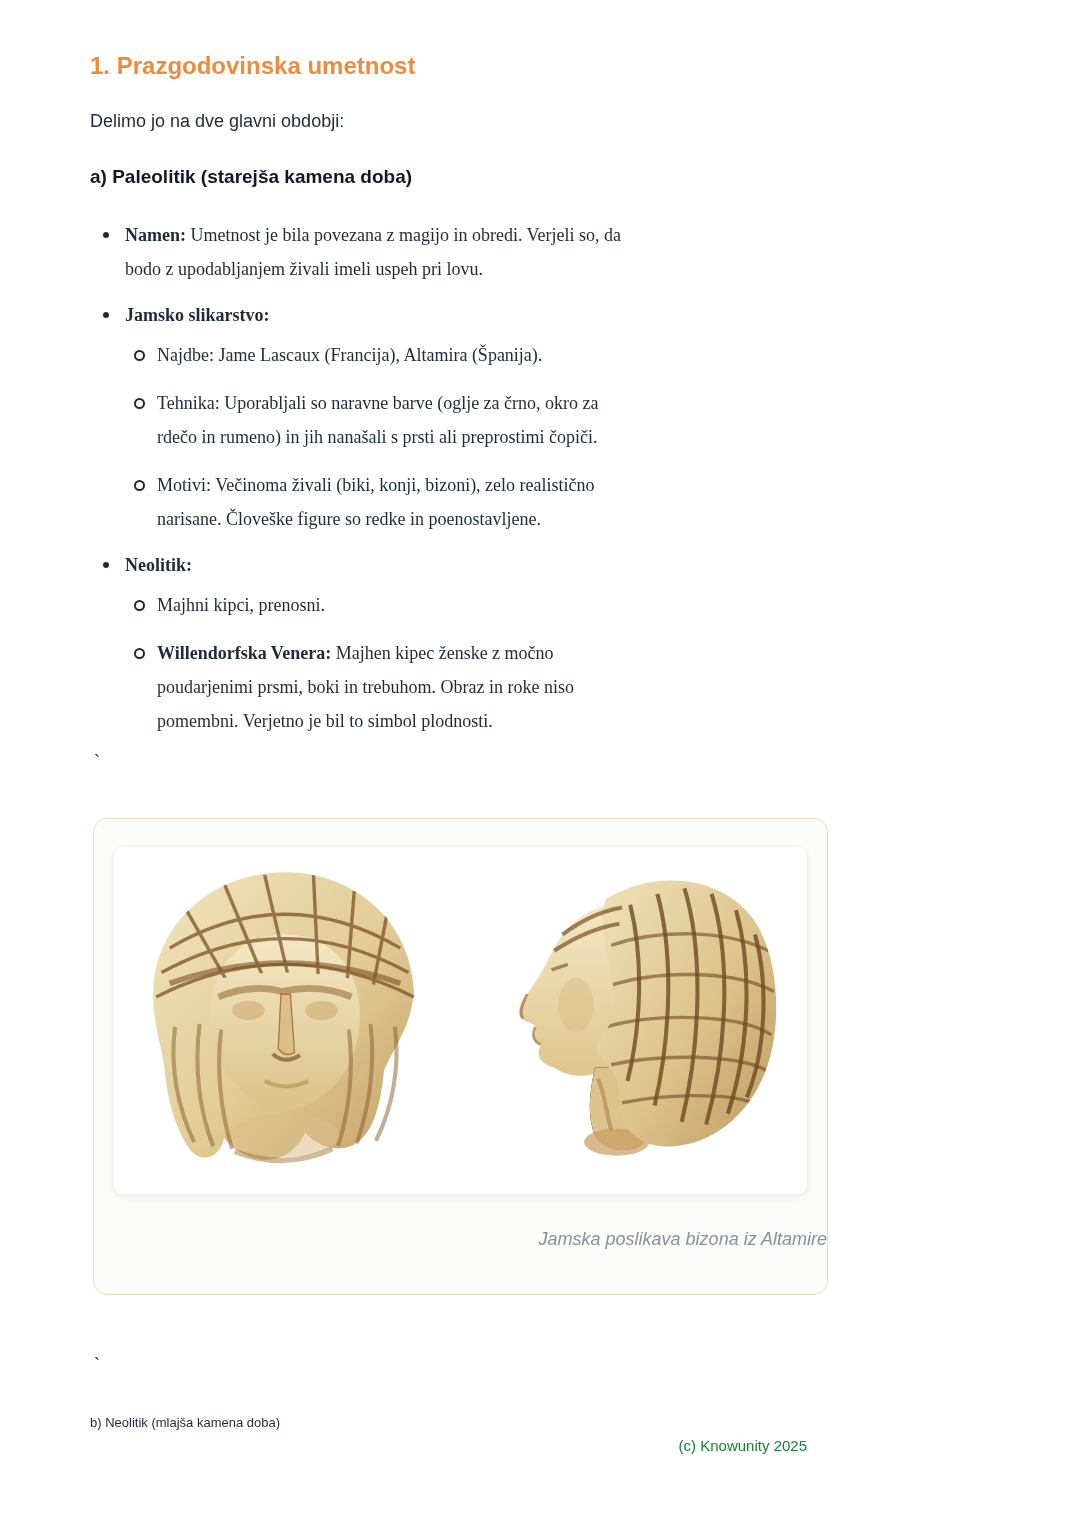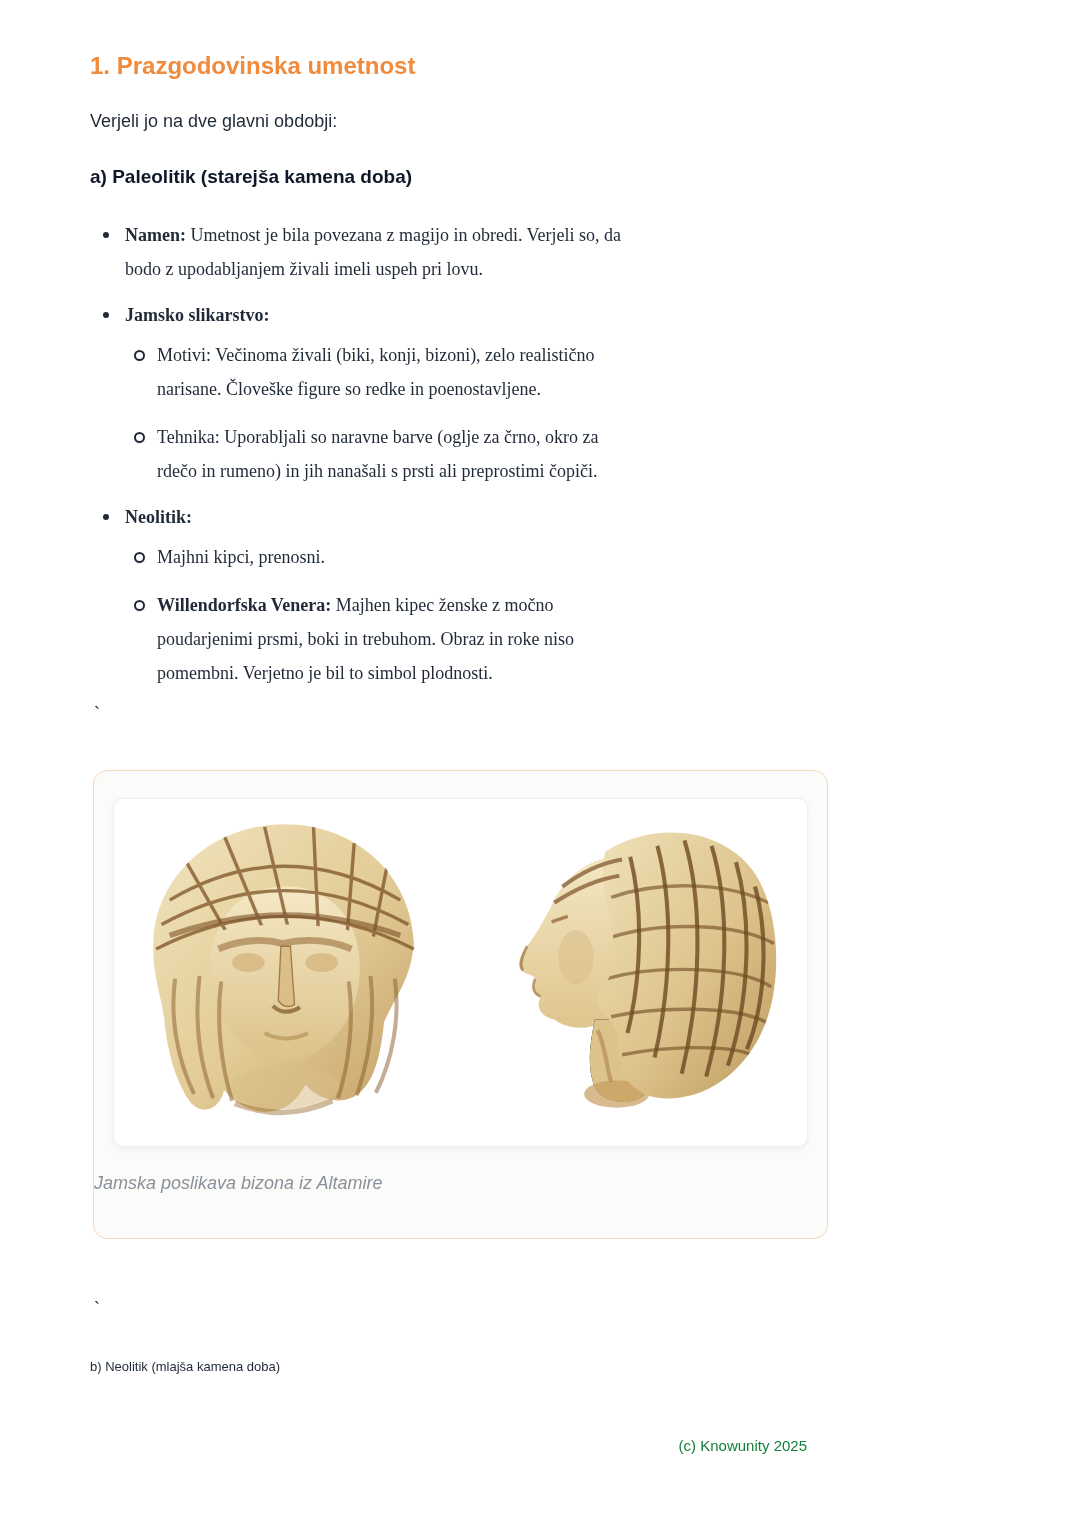--- a/index.html
+++ b/index.html
@@ -84,22 +84,22 @@
     background:#ffffff;
     border:1px solid #f0f0ed;
     border-radius:10px;
     box-shadow:0 2px 6px rgba(0,0,0,0.06);
     display:flex;align-items:center;justify-content:center;
     gap:40px;
     box-sizing:border-box;
   }
   svg.fig{height:312px;width:auto;display:block;}
   figcaption{
-    margin-top:26px;
-    text-align:left;
+    margin-top:34px;
+    text-align:right;
     font-size:18px;
     font-style:italic;
     color:#8a909a;
   }
   .credit{
     position:absolute;
     z-index:3;
     top:1437px;right:68px;
     font-size:15px;
     color:#15803d;
@@ -109,43 +109,47 @@
 <body>
 
 <div class="page">
 
   <div class="stripe"></div>
 
   <div class="content">
 
     <h1 class="title">1. Prazgodovinska umetnost</h1>
 
-    <p class="intro">Verjeli jo na dve glavni obdobji:</p>
+    <p class="intro">Delimo jo na dve glavni obdobji:</p>
 
     <h2 class="subhead">a) Paleolitik (starejša kamena doba)</h2>
 
     <ul class="lv1">
 
       <li>
         <span class="marker-dot"></span>
         <span class="bold">Namen:</span>
         <span>Umetnost je bila povezana z magijo in obredi. Verjeli so, da bodo z upodabljanjem živali imeli uspeh pri lovu.</span>
       </li>
 
       <li>
         <span class="marker-dot"></span>
         <span class="bold">Jamsko slikarstvo:</span>
         <ul class="lv2">
           <li>
             <span class="marker-ring"></span>
+            <span>Najdbe: Jame Lascaux (Francija), Altamira (Španija).</span>
+          </li>
+          <li>
+            <span class="marker-ring"></span>
+            <span>Tehnika: Uporabljali so naravne barve (oglje za črno, okro za rdečo in rumeno) in jih nanašali s prsti ali preprostimi čopiči.</span>
+          </li>
+          <li>
+            <span class="marker-ring"></span>
             <span>Motivi: Večinoma živali (biki, konji, bizoni), zelo realistično narisane. Človeške figure so redke in poenostavljene.</span>
-          </li>
-          <li>
-            <span class="marker-ring"></span>
-            <span>Tehnika: Uporabljali so naravne barve (oglje za črno, okro za rdečo in rumeno) in jih nanašali s prsti ali preprostimi čopiči.</span>
           </li>
         </ul>
       </li>
 
       <li>
         <span class="marker-dot"></span>
         <span class="bold">Neolitik:</span>
         <ul class="lv2">
           <li>
             <span class="marker-ring"></span>

